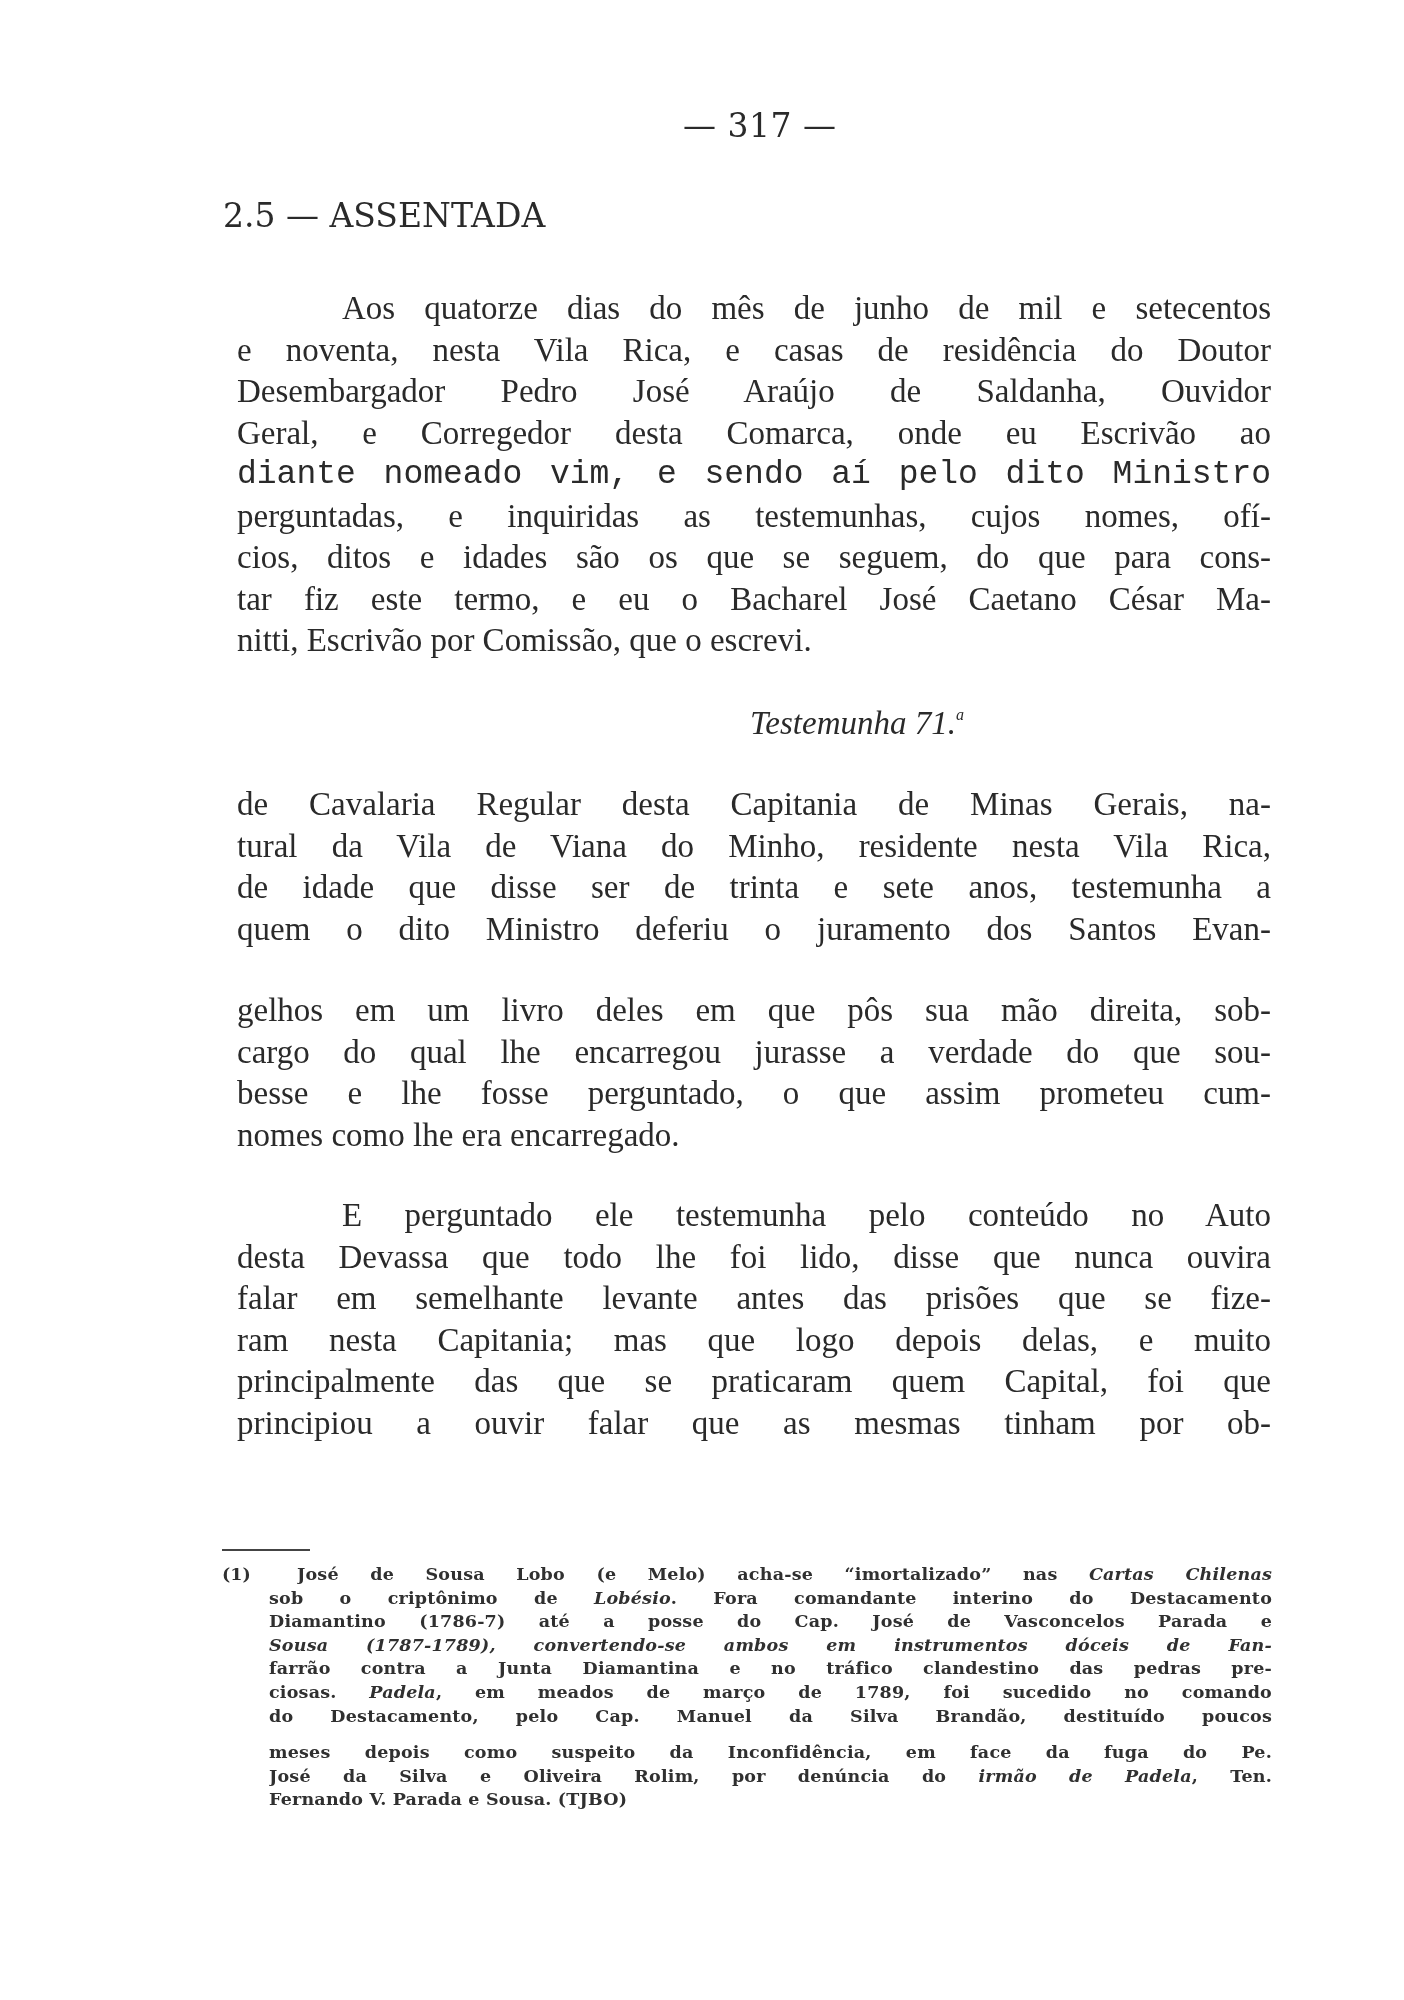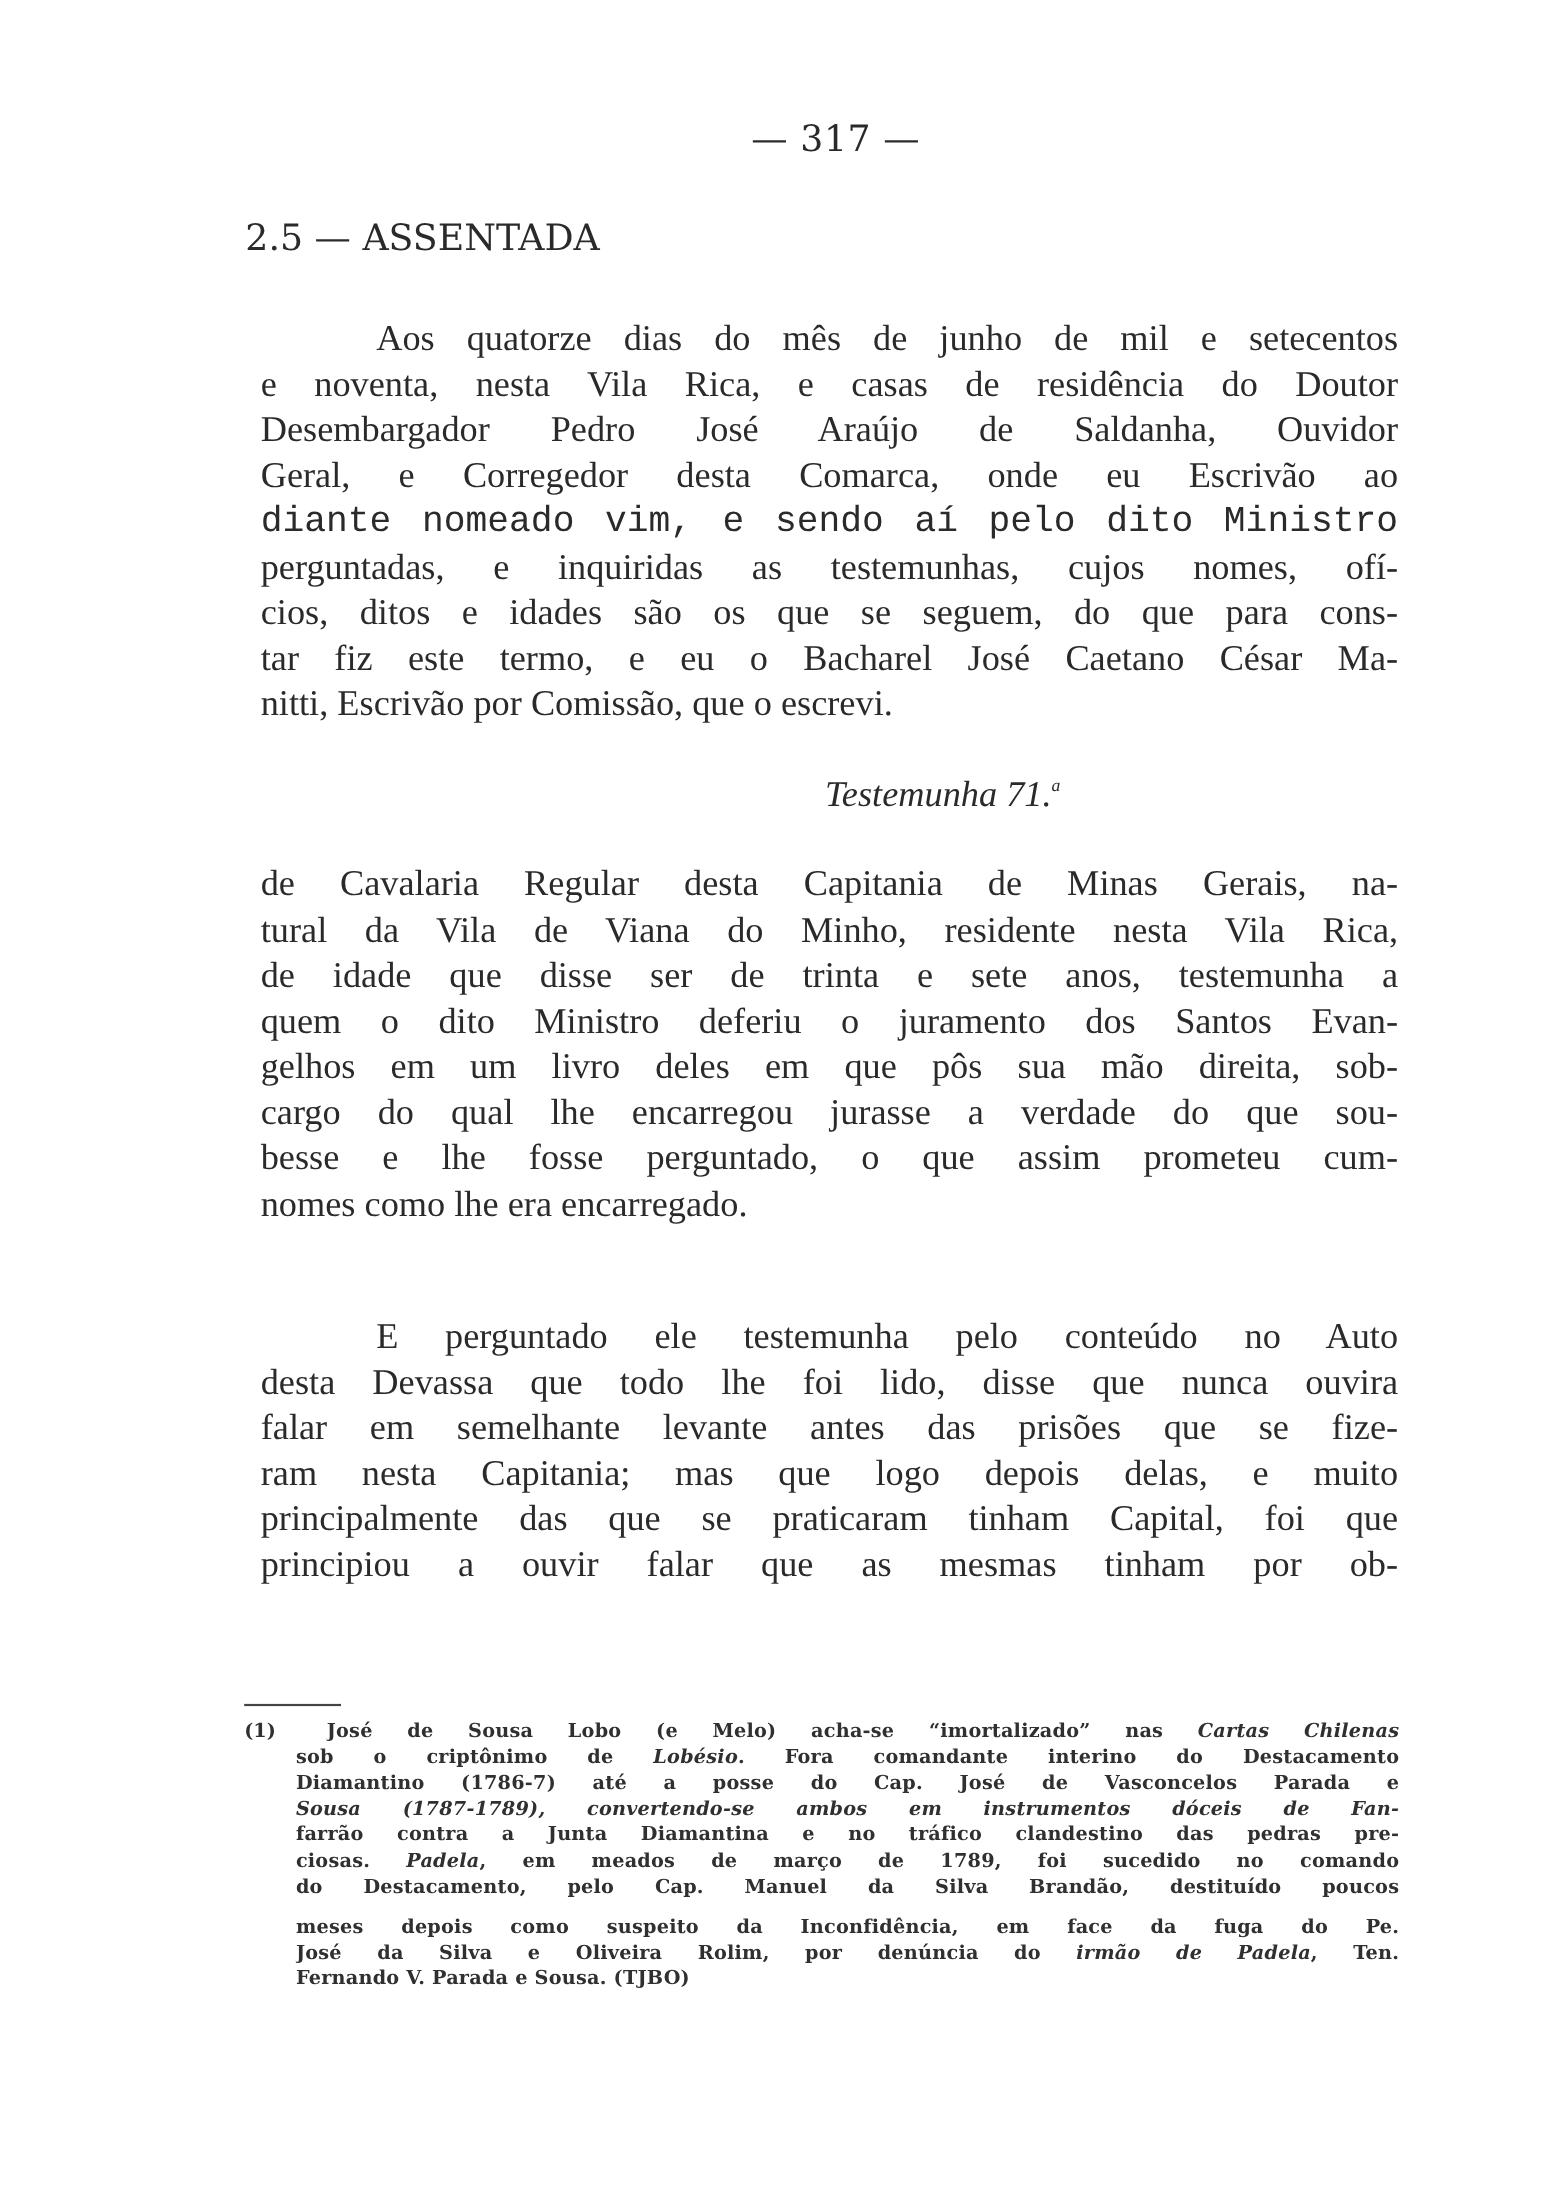--- a/index.html
+++ b/index.html
@@ -98,32 +98,32 @@
   <span class="line last">nitti, Escrivão por Comissão, que o escrevi.</span>
 </div>
 
 <div class="witness-heading"><span>Testemunha 71.</span><sup>a</sup></div>
 
 <div class="body-block" id="para2">
   <span class="line" style="white-space: normal; height: 41.5px; overflow: hidden;">de Cavalaria Regular desta Capitania de Minas Gerais, na-</span>
   <span class="line" style="white-space: normal; height: 41.5px; overflow: hidden;">tural da Vila de Viana do Minho, residente nesta Vila Rica,</span>
   <span class="line" style="white-space: normal; height: 41.5px; overflow: hidden;">de idade que disse ser de trinta e sete anos, testemunha a</span>
   <span class="line" style="white-space: normal; height: 41.5px; overflow: hidden;">quem o dito Ministro deferiu o juramento dos Santos Evan-</span>
-  <span class="line" style="white-space: normal; height: 41.5px; overflow: hidden;">gelhos em um livro deles em que pôs sua mão direita, sob-</span>
+  <span class="line" style="white-space: normal; height: 41.5px; overflow: hidden; margin-top: 40px;">gelhos em um livro deles em que pôs sua mão direita, sob-</span>
   <span class="line" style="white-space: normal; height: 41.5px; overflow: hidden;">cargo do qual lhe encarregou jurasse a verdade do que sou-</span>
   <span class="line" style="white-space: normal; height: 41.5px; overflow: hidden;">besse e lhe fosse perguntado, o que assim prometeu cum-</span>
   <span class="line last">nomes como lhe era encarregado.</span>
 </div>
 
 <div class="body-block" id="para3">
   <span class="line" style="padding-left: 105px; white-space: normal; height: 41.5px; overflow: hidden;">E perguntado ele testemunha pelo conteúdo no Auto</span>
   <span class="line" style="white-space: normal; height: 41.5px; overflow: hidden;">desta Devassa que todo lhe foi lido, disse que nunca ouvira</span>
   <span class="line" style="white-space: normal; height: 41.5px; overflow: hidden;">falar em semelhante levante antes das prisões que se fize-</span>
   <span class="line" style="white-space: normal; height: 41.5px; overflow: hidden;">ram nesta Capitania; mas que logo depois delas, e muito</span>
-  <span class="line" style="white-space: normal; height: 41.5px; overflow: hidden;">principalmente das que se praticaram tinham Capital, foi que</span>
+  <span class="line" style="white-space: normal; height: 41.5px; overflow: hidden;">principalmente das que se praticaram quem Capital, foi que</span>
   <span class="line" style="white-space: normal; height: 41.5px; overflow: hidden;">principiou a ouvir falar que as mesmas tinham por ob-</span>
 </div>
 
 <div class="footnote-rule"></div>
 
 <div class="footnote">
   <span class="fn-marker">(1)</span>
   <div class="fn-text">
     <span class="line" style="white-space: normal; height: 23.6px; overflow: hidden; margin-left: 28px;"><span>José de Sousa Lobo (e Melo) acha-se “imortalizado” nas </span><span class="it">Cartas Chilenas</span></span>
     <span class="line" style="white-space: normal; height: 23.6px; overflow: hidden;"><span>sob o criptônimo de </span><span class="it">Lobésio</span><span>.  Fora comandante interino do Destacamento</span></span>

